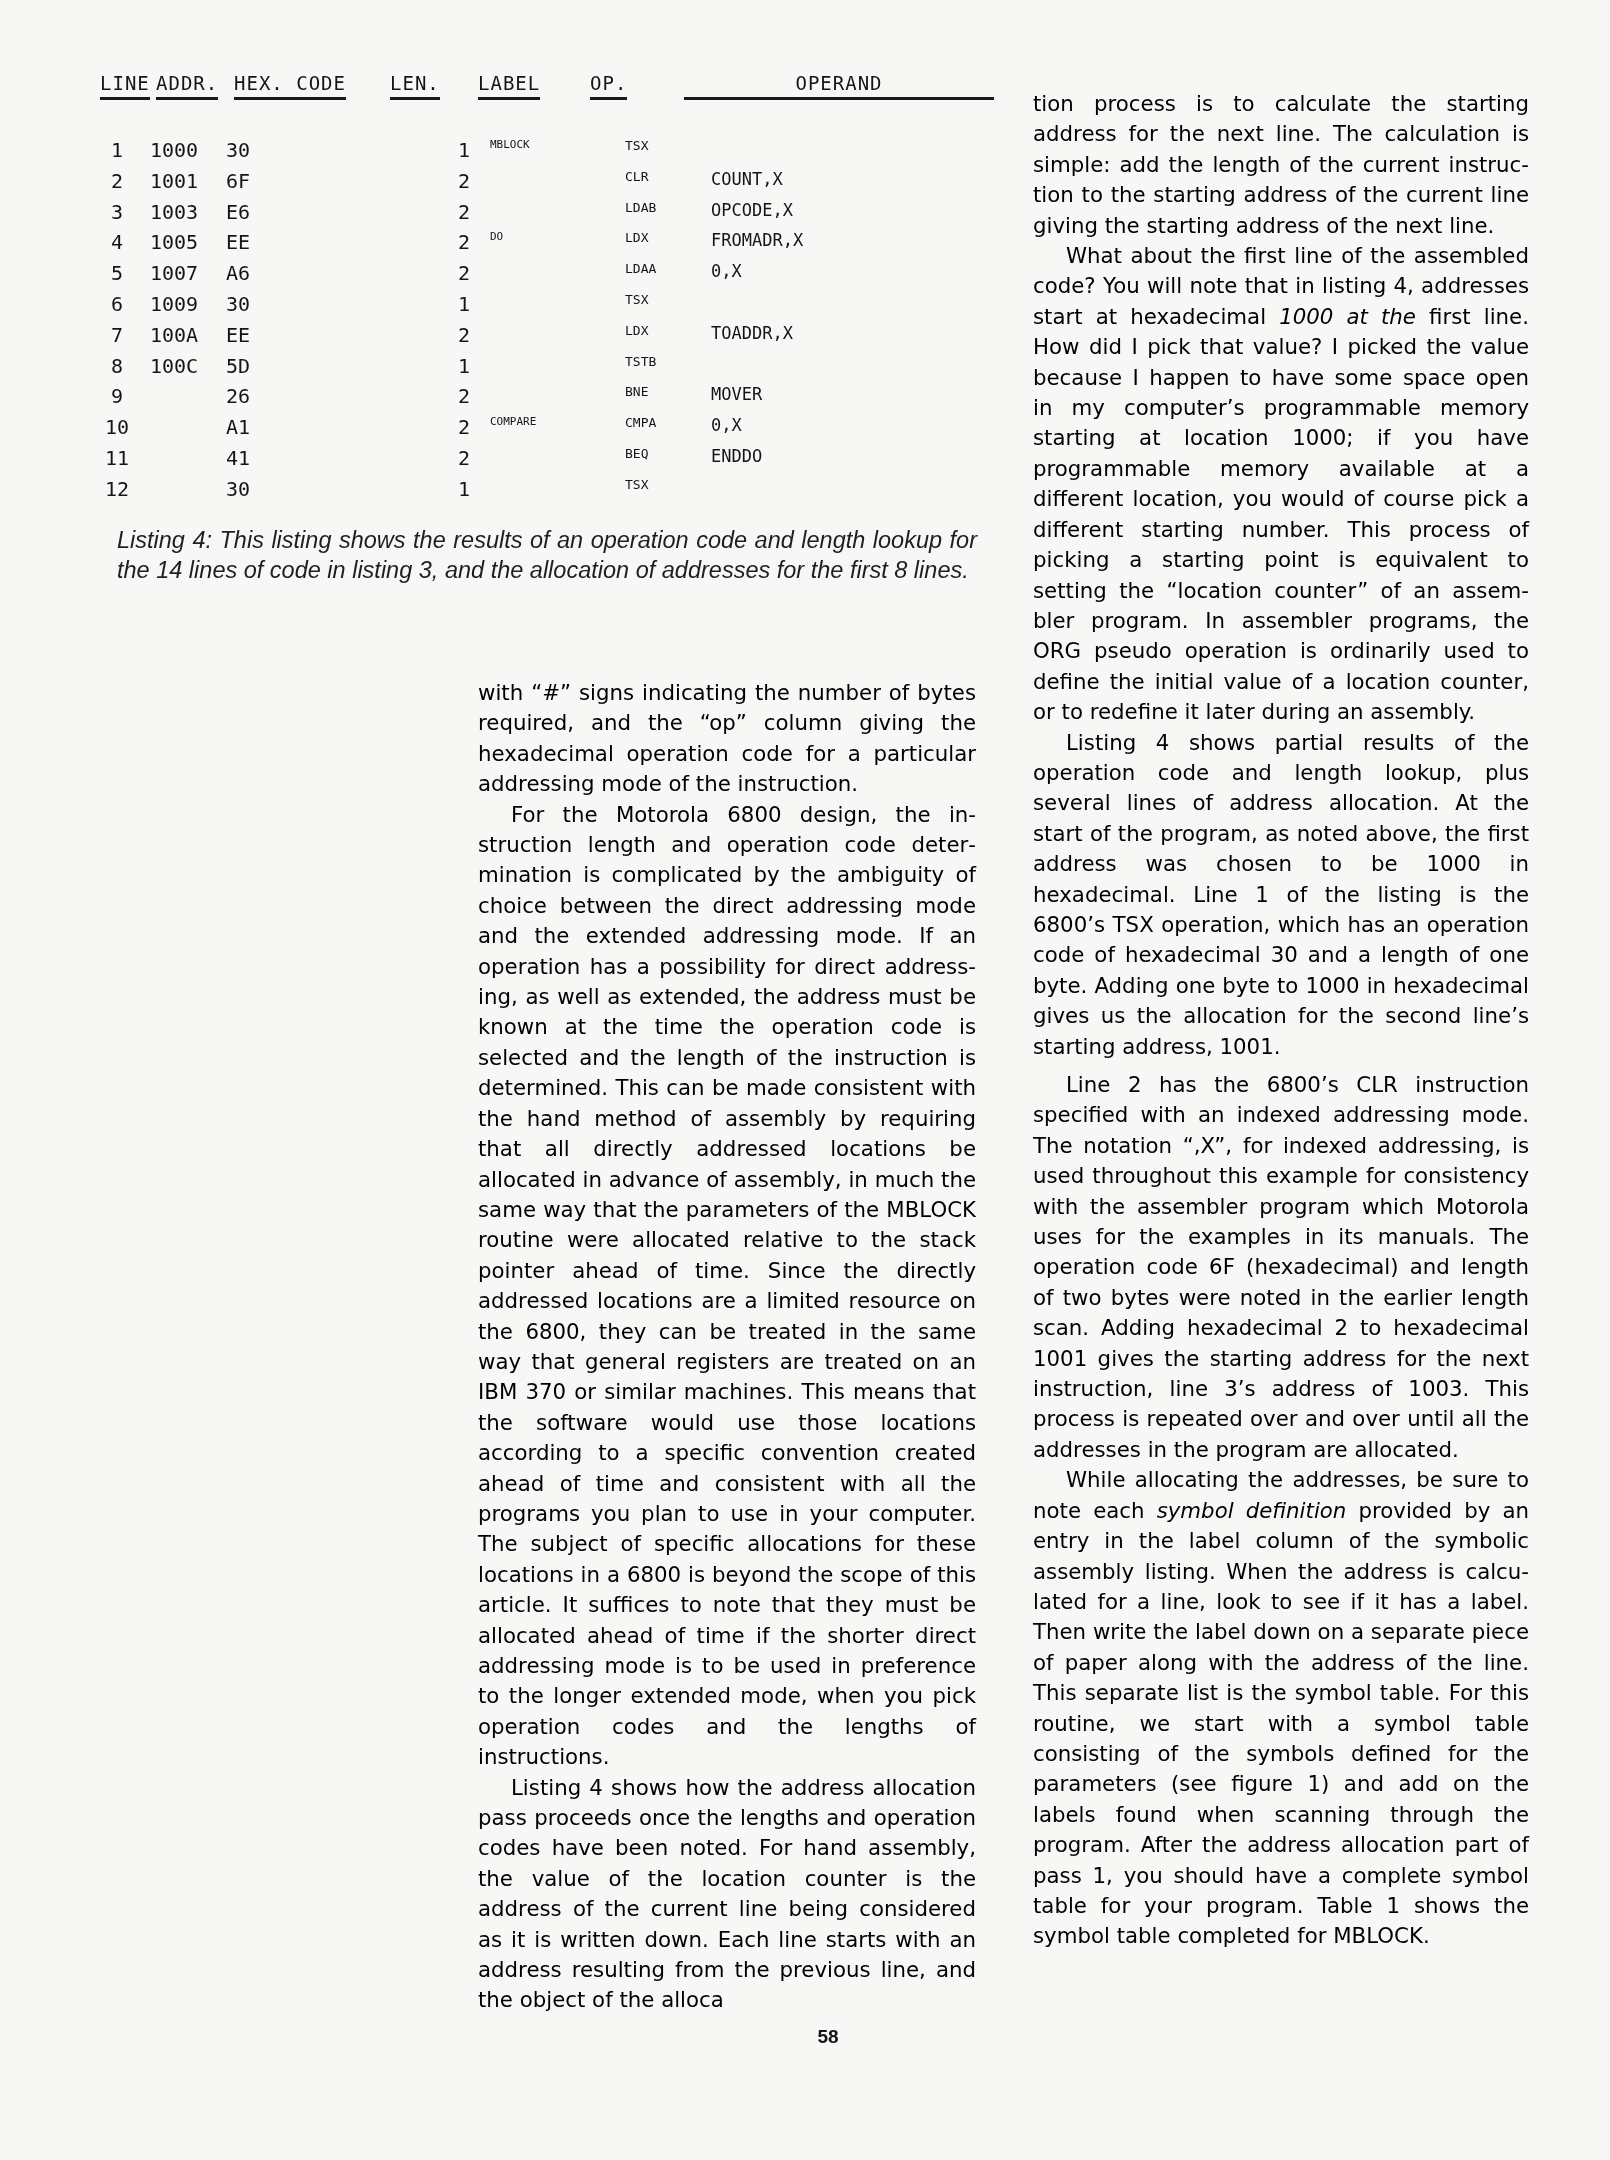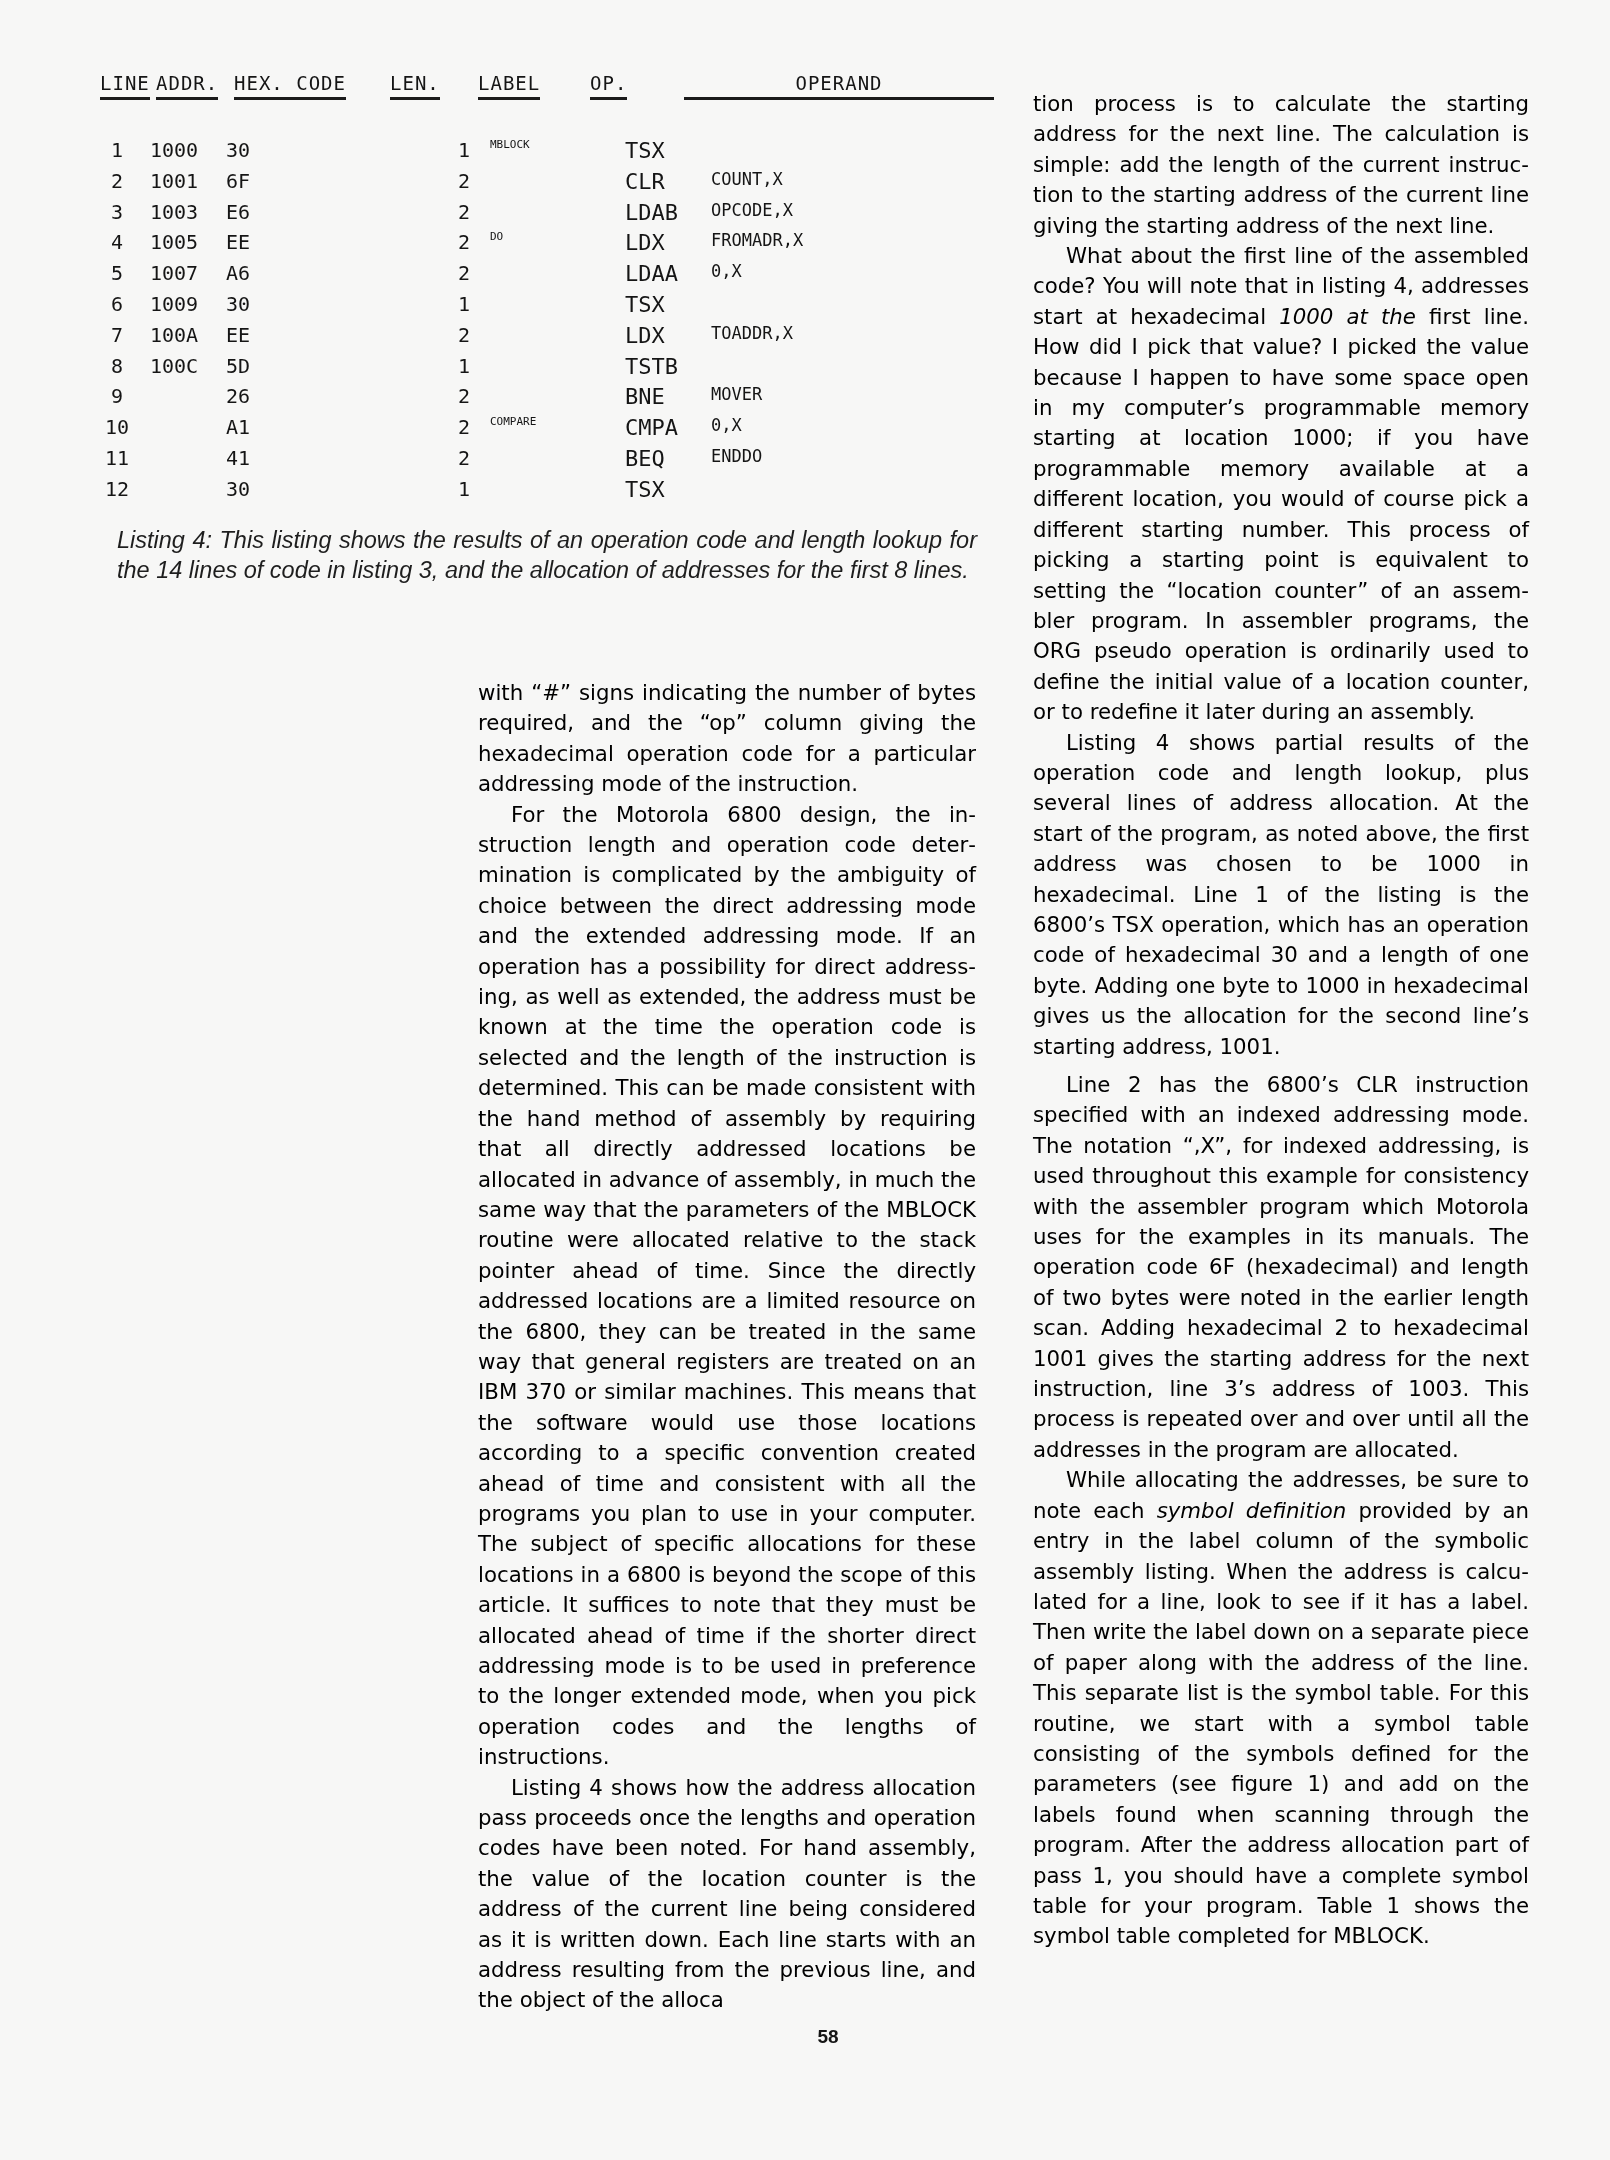--- a/index.html
+++ b/index.html
@@ -20,21 +20,21 @@
       padding-bottom: 3px; border-bottom: 3px solid #1a1a1a; white-space: nowrap; text-align: right;
     }
     .hcol.operand { text-align: center; }
     .lrow { position: relative; height: 30.8px; font-size: 20px; }
     .lrow span { position: absolute; top: 0; white-space: nowrap; }
     .c-line { left: 0; width: 34px; text-align: center; }
     .c-addr { left: 50px; }
     .c-hex { left: 126px; }
     .c-len { left: 358px; }
     .c-label { left: 390px; font-size: 11px; }
-    .c-op { left: 525px; font-size: 22px; }
+    .c-op { left: 525px; font-size: 13px; }
     .c-operand { left: 611px; font-size: 17px; }
     .rows { margin-top: 26px; }
 
     
     .caption {
       position: absolute; left: 117px; top: 526px; width: 860px;
       font-family: "Liberation Sans", sans-serif; font-style: italic;
       font-size: 23.5px; line-height: 29.5px; color: #1e1e1e;
       text-align: justify; text-align-last: left;
     }

